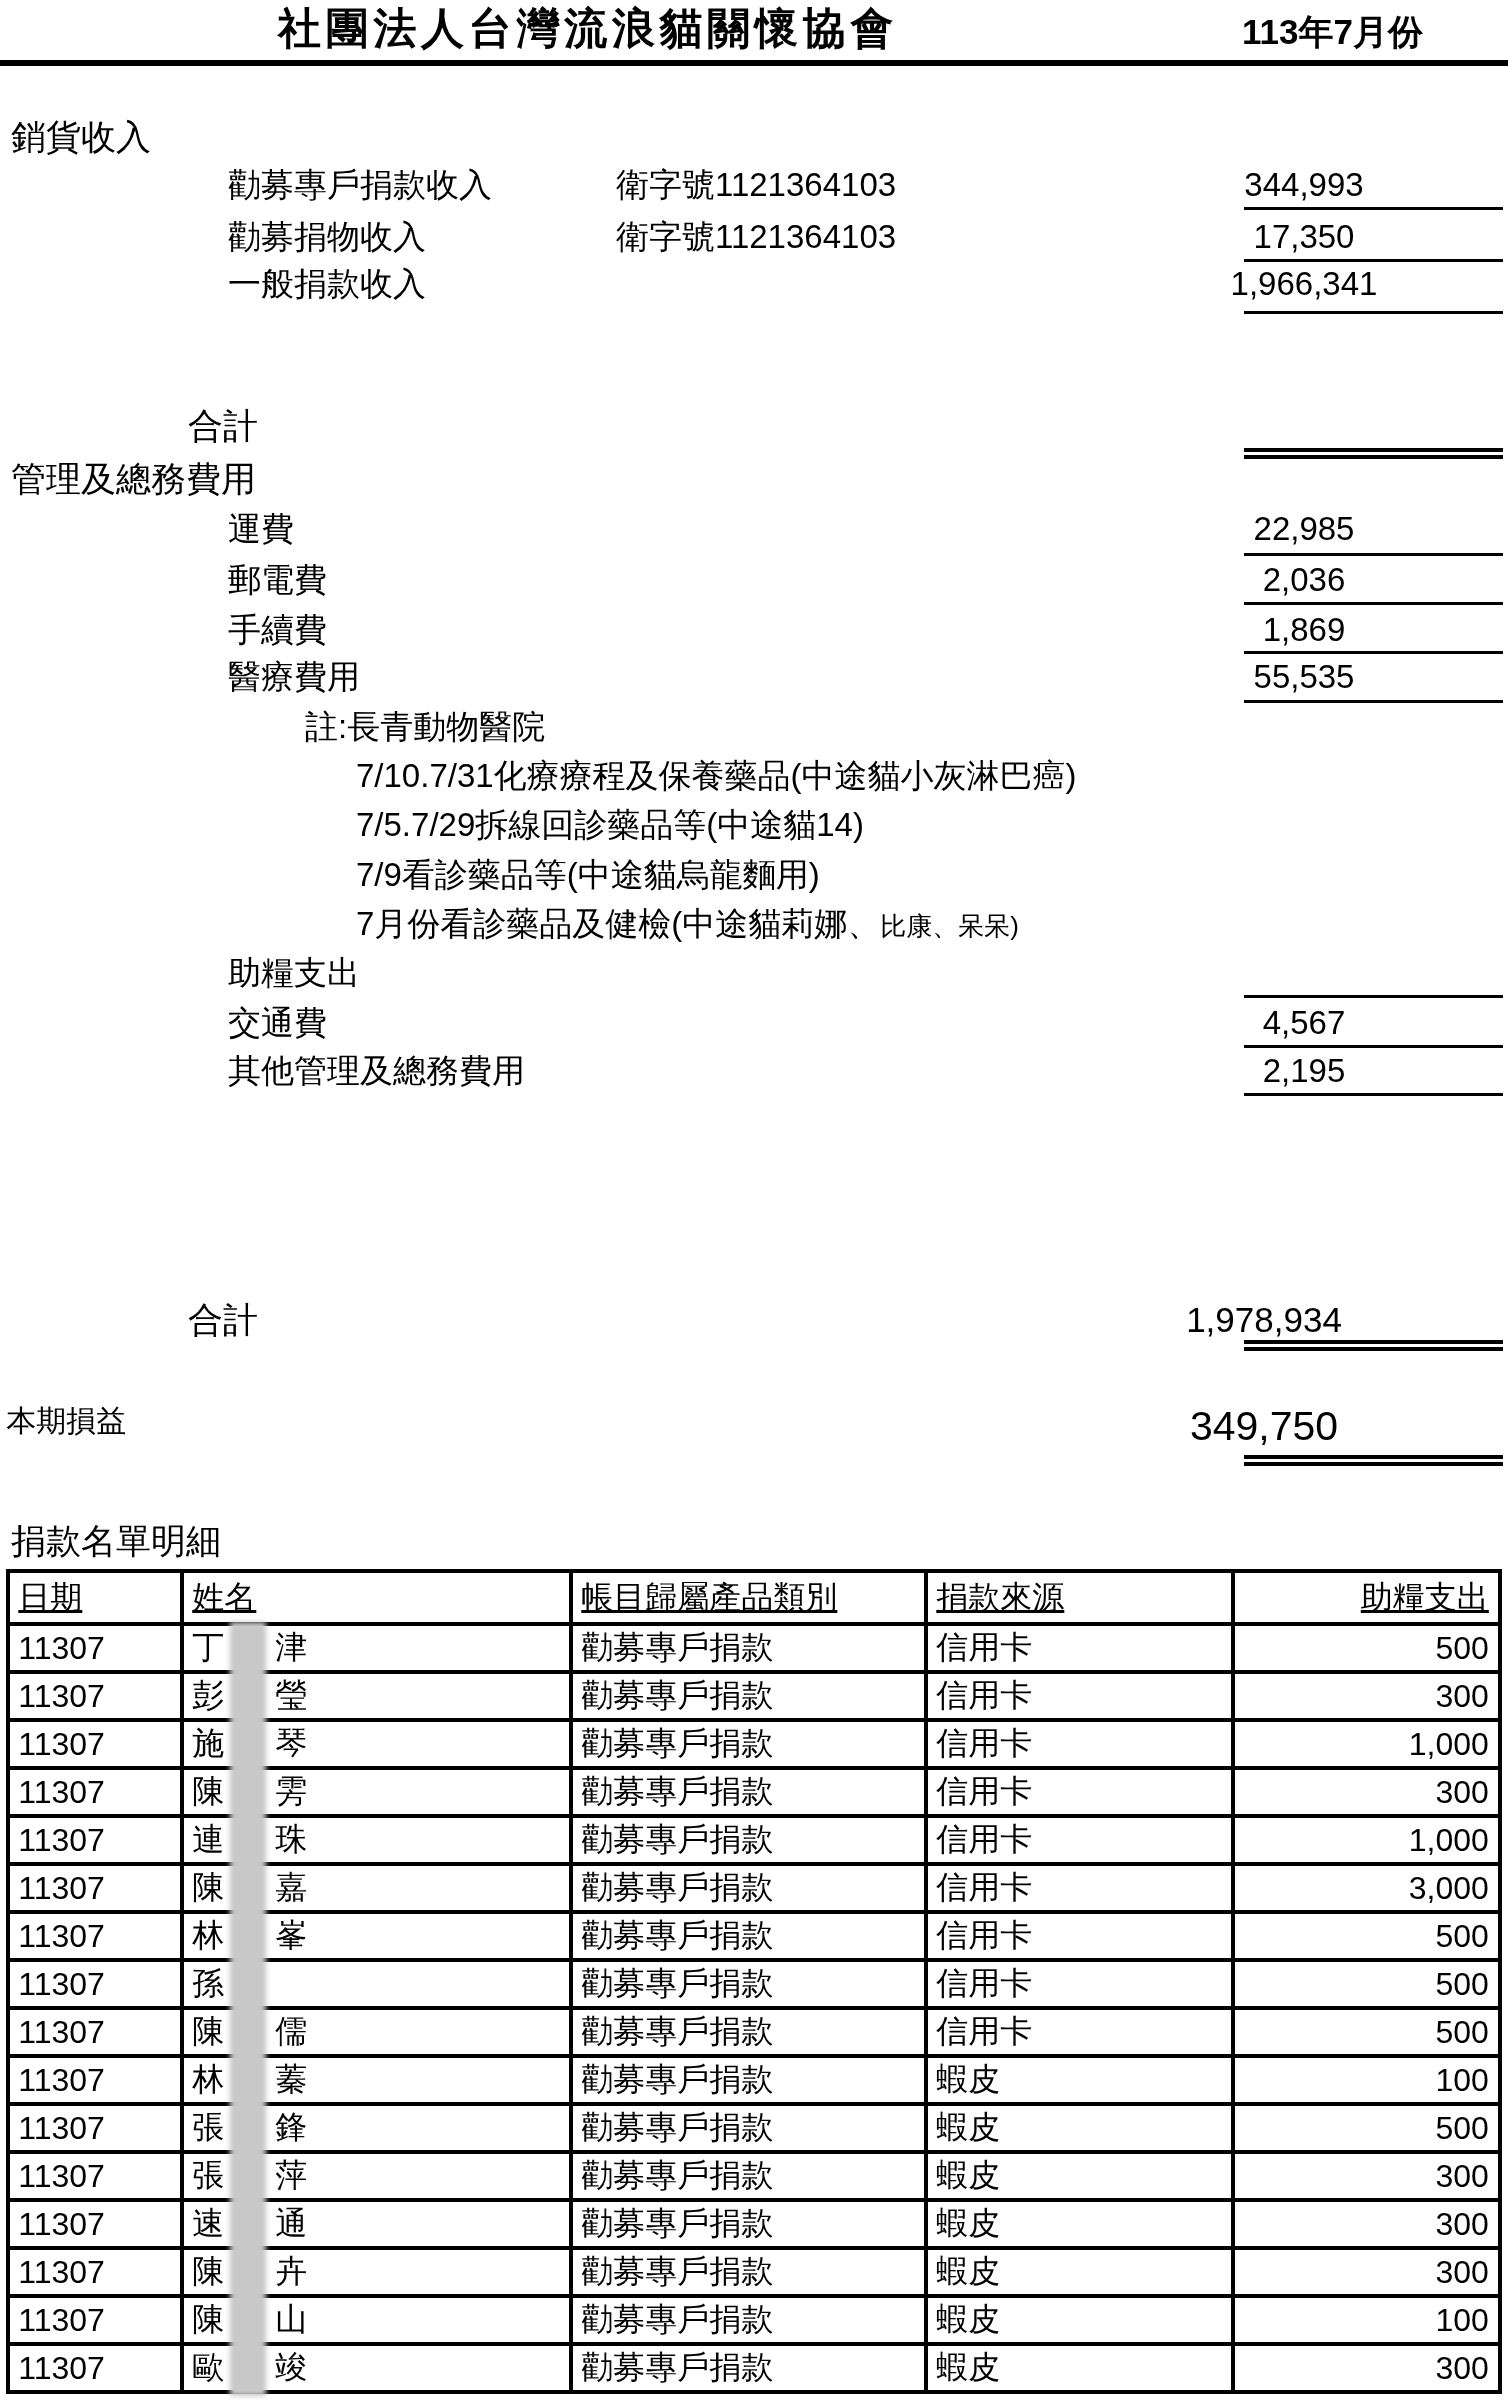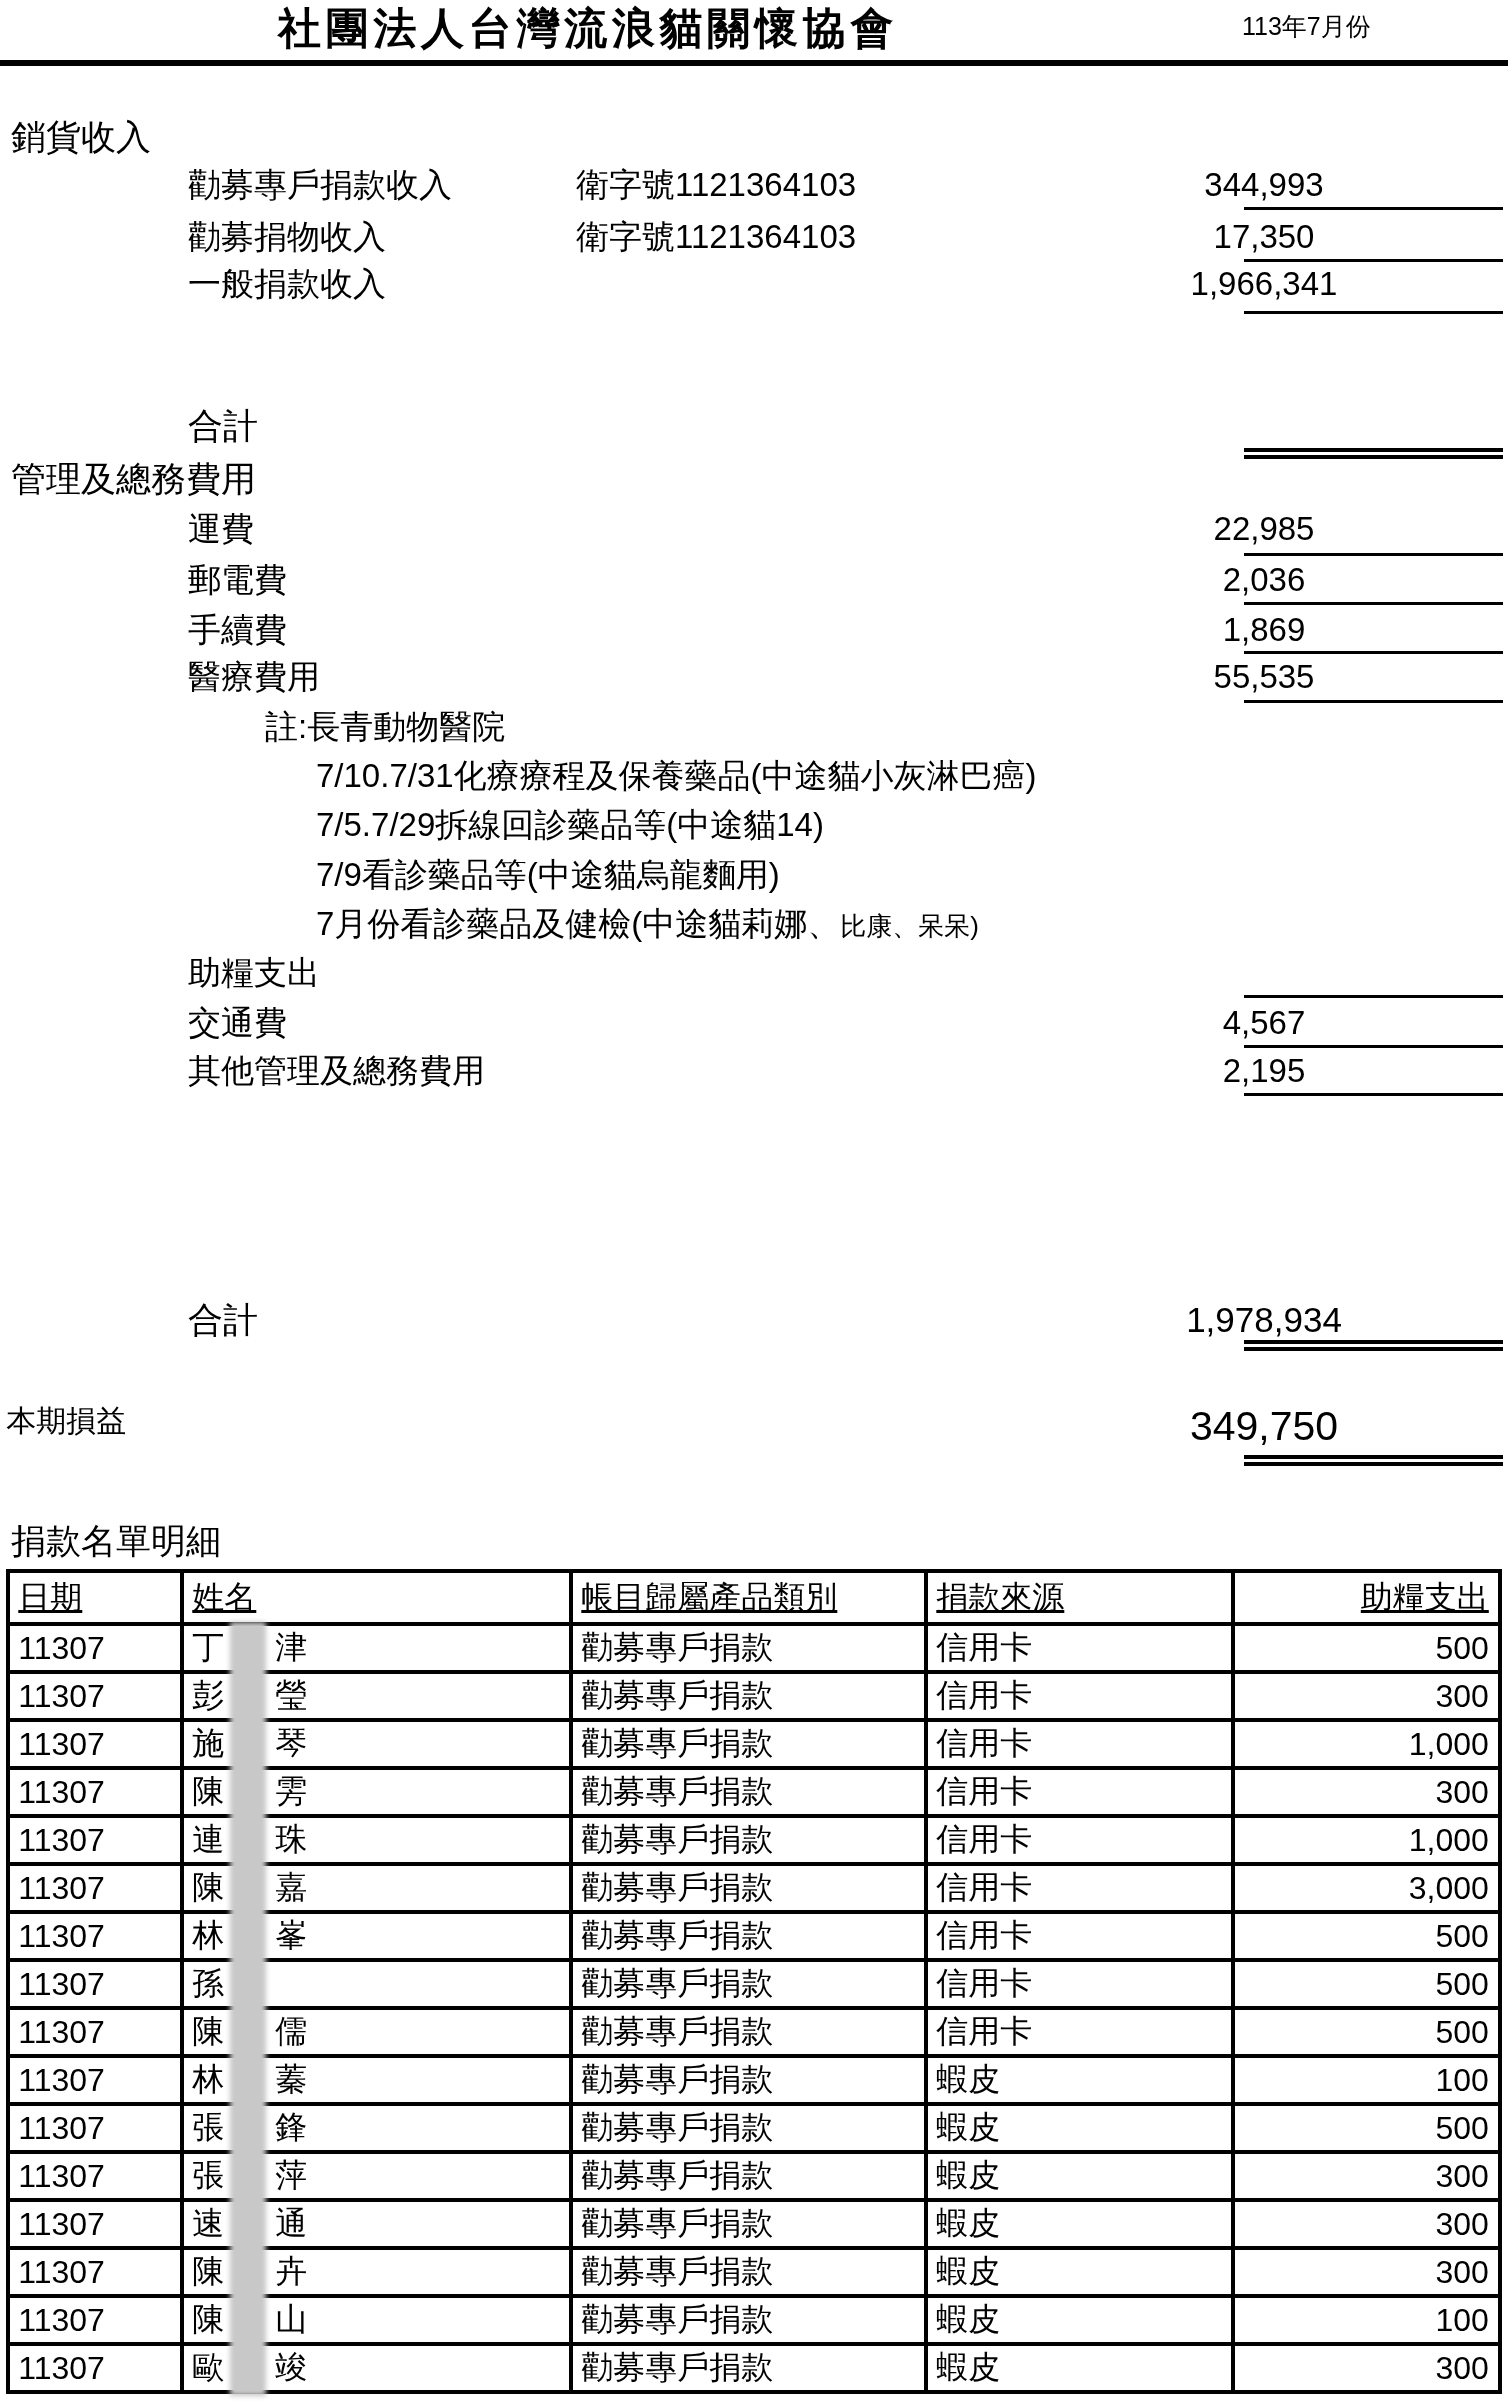--- a/index.html
+++ b/index.html
@@ -5,21 +5,21 @@
   html,body{margin:0;padding:0;background:#ffffff;}
   #page{
     position:relative;width:1509px;height:2401px;background:#fff;
     font-family:"Liberation Sans","DejaVu Sans",sans-serif;color:#000;overflow:hidden;
   }
   .abs{position:absolute;white-space:nowrap;line-height:1.1;}
   .amt{position:absolute;left:1025px;width:478px;text-align:center;white-space:nowrap;line-height:1.1;}
   .ul{position:absolute;left:1244px;width:259px;height:3.2px;background:#000;}
   .dul{position:absolute;left:1244px;width:259px;height:4px;background:#000;}
   .toprule{position:absolute;left:0;top:60px;width:1509px;height:6.3px;background:#000;}
-  .fs42{font-size:33px;}
+  .fs42{font-size:33px;margin-left:40px;}
   .fs44{font-size:35px;font-weight:500;}
   .small-note{font-size:26px;}
   #donTable{
     position:absolute;left:6.3px;top:1569px;width:1496px;
     border-collapse:collapse;table-layout:fixed;font-size:32px;
   }
   #donTable th,#donTable td{
     border:4px solid #000;padding:0 8px;font-weight:400;text-align:left;
     overflow:hidden;white-space:nowrap;vertical-align:middle;
   }
@@ -31,21 +31,21 @@
     position:absolute;left:230px;top:1622px;width:36px;height:774px;
     background:#c8c8c8;filter:blur(2.4px);z-index:5;
   }
 </style>
 </head>
 <body>
 
 <div id="page">
 
   <div class="abs" style="top:4.7px;left:278px;font-size:43px;font-weight:600;letter-spacing:4.7px">社團法人台灣流浪貓關懷協會</div>
-  <div class="abs" style="top:12.6px;left:1242px;font-size:25px;font-weight:400">113年7月份</div>
+  <div class="abs" style="top:12.6px;left:1242px;font-size:35px;font-weight:700">113年7月份</div>
   <div class="toprule"></div>
 
   <div class="abs fs44" style="top:118px;left:11px">銷貨收入</div>
 
   <div class="abs fs42" style="top:167px;left:188px">勸募專戶捐款收入</div>
   <div class="abs fs42" style="top:167px;left:576px">衛字號1121364103</div>
   <div class="amt fs42" style="top:167px">344,993</div>
   <div class="ul" style="top:207px"></div>
 
   <div class="abs fs42" style="top:219px;left:188px">勸募捐物收入</div>

